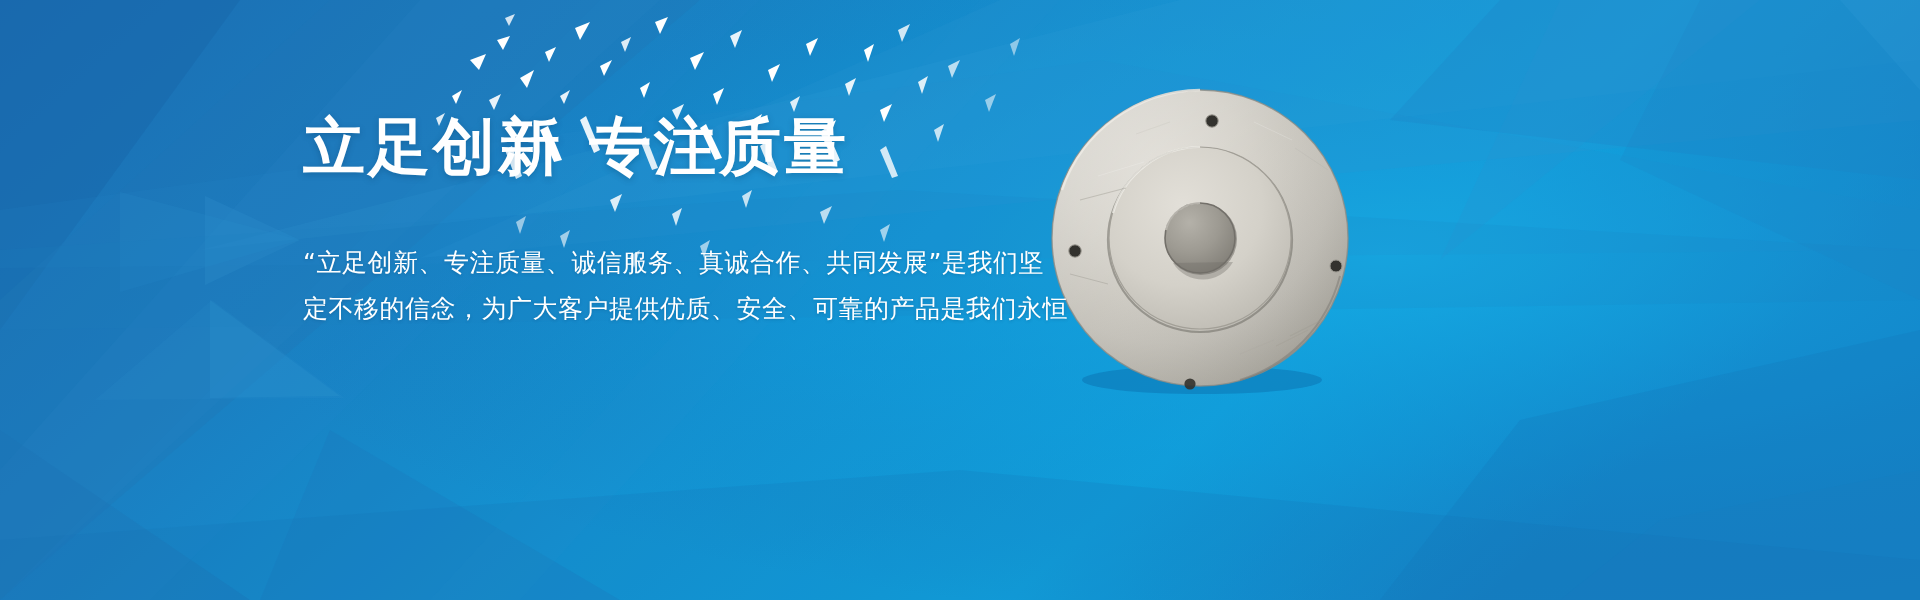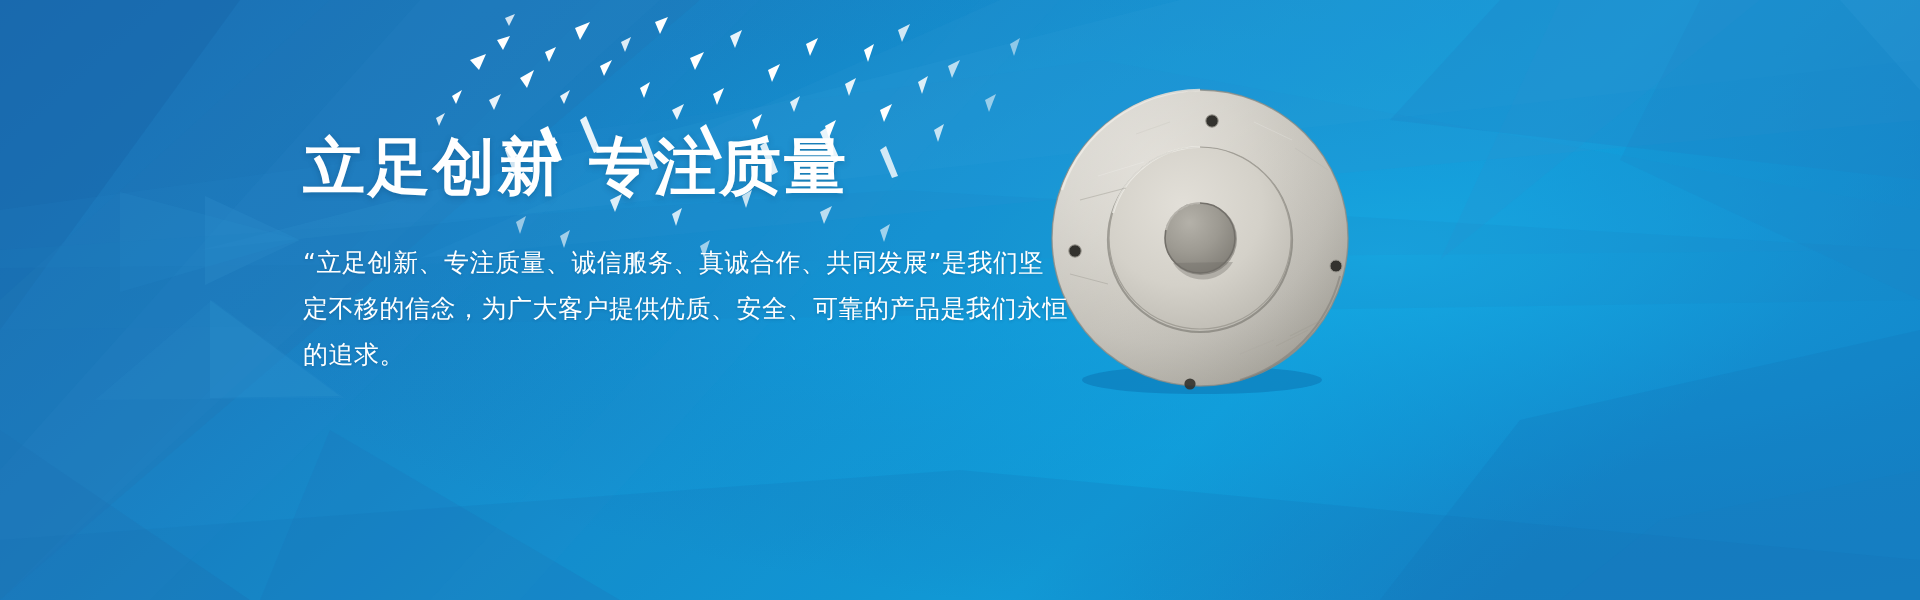--- a/index.html
+++ b/index.html
@@ -26,21 +26,20 @@
     left:303px;
     top:113px;
     color:#ffffff;
     font-size:62px;
     line-height:68px;
     font-weight:bold;
     letter-spacing:3px;
     white-space:nowrap;
     text-shadow:0 2px 6px rgba(4,55,95,.28);
     z-index:6;
-    margin-top:20px;
   }
   .headline .gap { display:inline-block; width:26px; }
 
   
   .shatter { position:absolute; left:0; top:0; width:1920px; height:600px; z-index:7; pointer-events:none; }
 
   
   .body-copy {
     position:absolute;
     left:303px;
@@ -170,21 +169,20 @@
       <polygon points="516,222 526,216 520,234" opacity="0.55"></polygon>
       <polygon points="948,66 960,60 952,78" opacity="0.7"></polygon>
       <polygon points="985,100 996,94 989,112" opacity="0.55"></polygon>
       <polygon points="1010,44 1020,38 1014,56" opacity="0.5"></polygon>
     </g>
   </svg>
 
   <div class="body-copy">
     <p class="l1">“立足创新、专注质量、诚信服务、真诚合作、共同发展”是我们坚</p>
     <p class="l2">定不移的信念，为广大客户提供优质、安全、可靠的产品是我们永恒</p>
-    <p class="l3">的追求。</p>
   </div>
 
   <svg class="product" viewBox="0 0 320 320">
     <defs>
       <radialGradient id="discOuter" cx="0.38" cy="0.30" r="0.82">
         <stop offset="0%" stop-color="#e0ddd6"></stop>
         <stop offset="38%" stop-color="#d2cfc7"></stop>
         <stop offset="68%" stop-color="#c3c0b8"></stop>
         <stop offset="88%" stop-color="#b2afa6"></stop>
         <stop offset="100%" stop-color="#9b9890"></stop>

